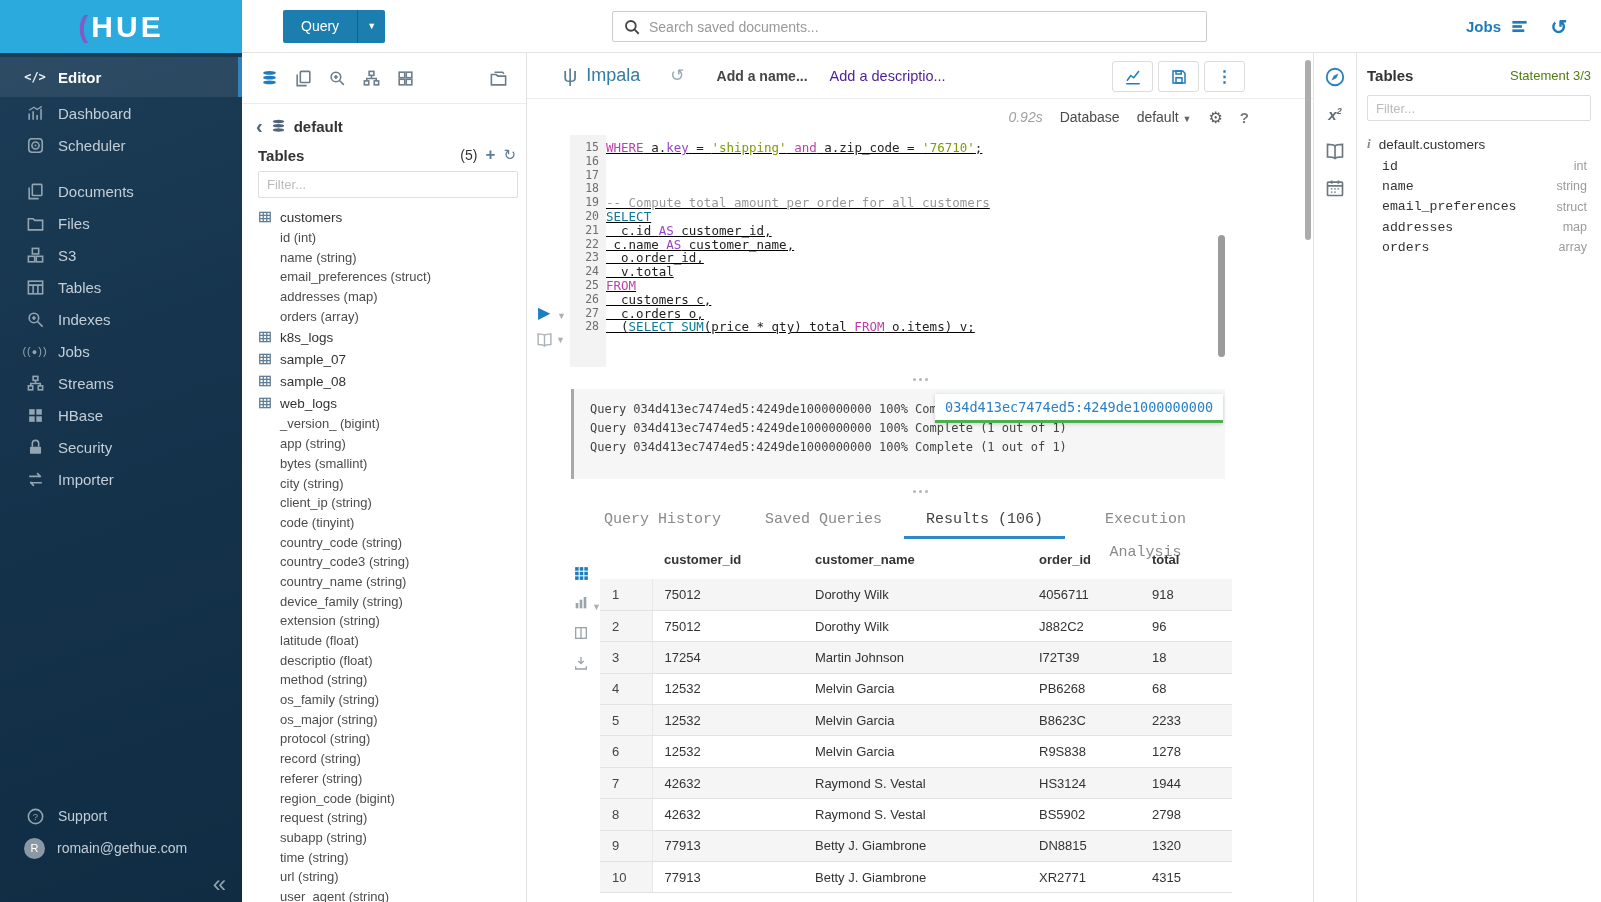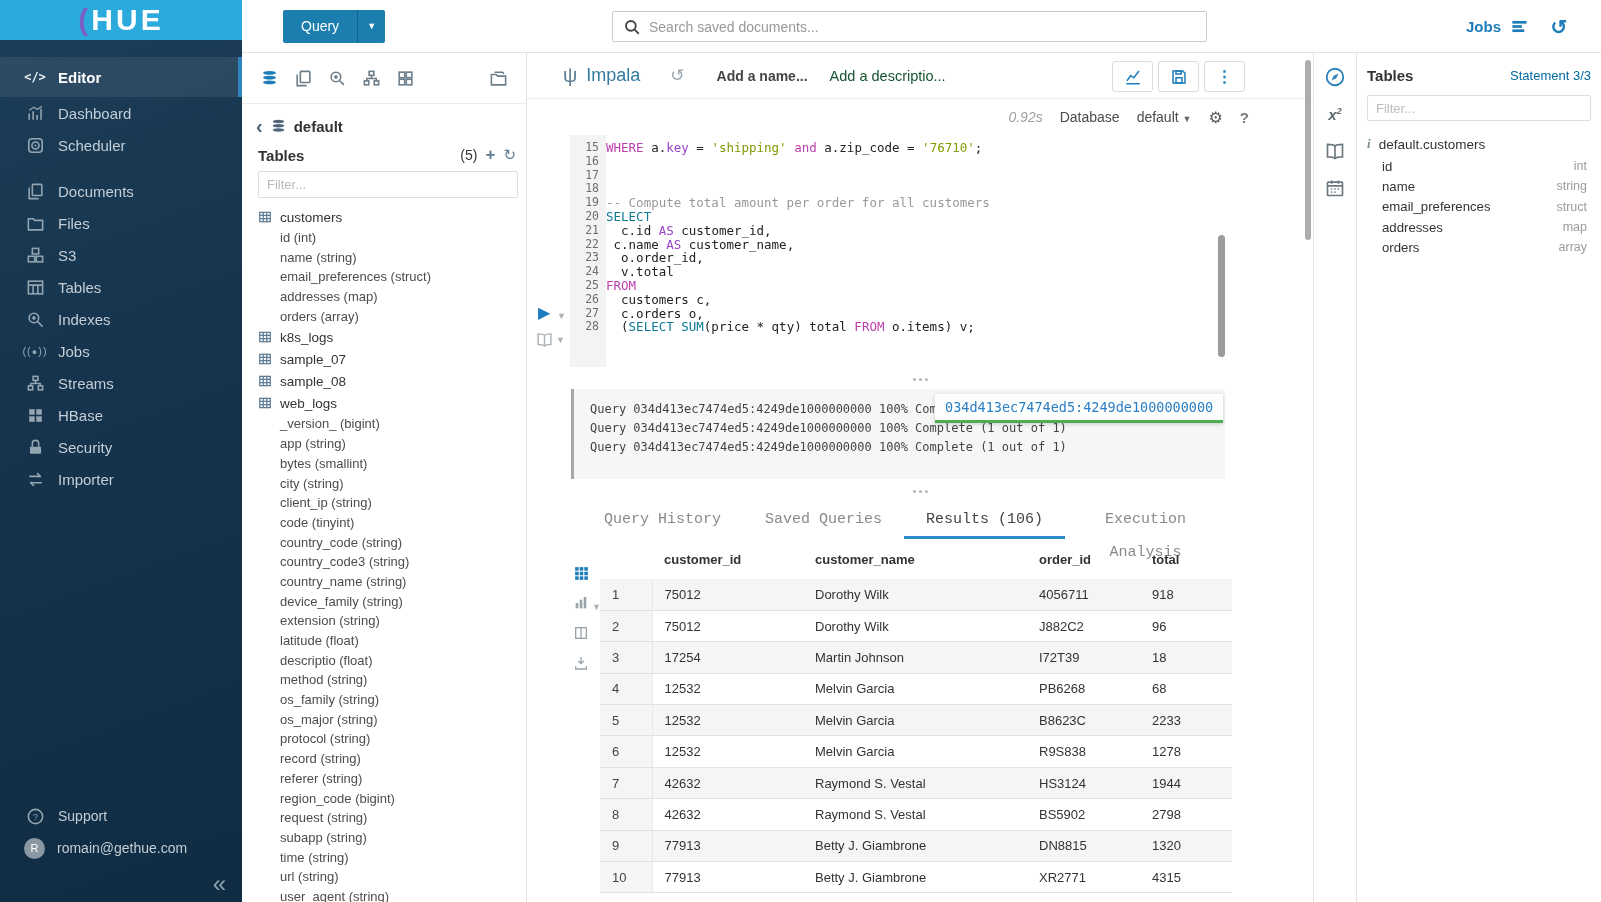--- a/index.html
+++ b/index.html
@@ -3,21 +3,21 @@
 <meta charset="utf-8">
 <style>
   * { margin:0; padding:0; box-sizing:border-box; }
   html,body { width:1601px; height:902px; overflow:hidden; background:#fff;
               font-family:"Liberation Sans", sans-serif; }
   #app { position:relative; width:1601px; height:902px; background:#fff; }
 
   
   #sidebar { position:absolute; left:0; top:0; width:242px; height:902px;
              background:linear-gradient(160deg,#1d3e59 0%,#16344d 40%,#0f2c43 100%); }
-  #logo-band { position:absolute; left:0; top:0; width:242px; height:40px;
+  #logo-band { position:absolute; left:0; top:0; width:242px; height:53px;
                background:#2baadd; display:flex; align-items:center; justify-content:center; }
   .logo-text { color:#fff; font-size:30px; font-weight:bold; letter-spacing:3px; position:relative; }
   .logo-text .swirl { color:#7b5ec7; font-weight:bold; }
   #nav { position:absolute; left:0; top:57px; width:242px; }
   .nav-item { position:relative; display:flex; align-items:center; height:32px;
               padding-left:25px; color:#c3ced6; font-size:15px; cursor:pointer; }
   .nav-item.first { height:40px; }
   .nav-item.active { background:rgba(255,255,255,0.08); color:#fff; font-weight:bold; }
   .nav-item.active::after { content:""; position:absolute; right:0; top:0; bottom:0;
                             width:4px; background:#2e84bb; }
@@ -94,42 +94,42 @@
 
   
   #main { position:absolute; left:527px; top:53px; width:786px; height:849px; background:#fff; }
   #ed-header { position:absolute; left:0; top:0; width:100%; height:46px;
                border-bottom:1px solid #ededed; display:flex; align-items:center; }
   #impala { display:flex; align-items:center; gap:9px; margin-left:36px; cursor:pointer; }
   #impala .psi { color:#5d7f92; font-size:20px; }
   #impala .ename { color:#337ba1; font-size:18px; }
   #ed-history { margin-left:30px; color:#9aa7b0; font-size:17px; cursor:pointer; }
   #ed-name { margin-left:32px; font-size:14px; font-weight:bold; color:#454545; cursor:text; }
-  #ed-desc { margin-left:22px; font-size:14.5px; color:#14532d; cursor:text;text-align:center; }
+  #ed-desc { margin-left:22px; font-size:14.5px; color:#4c1d95; cursor:text;text-align:center; }
   #hdr-btns { position:absolute; right:68px; top:8px; display:flex; gap:5px; }
   .hbtn { width:41px; height:31px; border:1px solid #dcdcdc; border-radius:3px; background:#fff;
           color:#1d7dbb; display:flex; align-items:center; justify-content:center; cursor:pointer; }
   .hbtn .nicon { width:18px; height:18px; display:inline-flex; }
   .hbtn.more { font-size:16px; font-weight:bold; }
 
   #ed-toolbar { position:absolute; left:0; top:46px; width:100%; height:36px; display:flex;
                 align-items:center; justify-content:flex-end; padding-right:64px; gap:17px; }
   #exec-time { color:#a0a0a0; font-size:14px;font-style:italic; }
   #db-label { color:#4a4a4a; font-size:14px; }
   #db-value { color:#4a4a4a; font-size:14px; cursor:pointer; }
   #db-value .caret { font-size:9px; color:#666; }
   #gear { color:#5b5b5b; font-size:16px; cursor:pointer; }
   #help-q { color:#7a7a7a; font-size:15px; font-weight:bold; cursor:pointer; }
 
   #code-area { position:absolute; left:0; top:82px; width:100%; height:232px; overflow:hidden; }
   #code-gutter { position:absolute; left:43px; top:0; width:36px; height:100%;
                  background:#f3f3f3; padding-top:6px; }
   .gnum { height:13.8px; line-height:13.8px; text-align:right; padding-right:7px;
           font-family:"DejaVu Sans Mono",monospace; font-size:11.5px; color:#6e6e6e; }
-  #code-lines { position:absolute; left:79px; top:6px; right:40px; }
+  #code-lines { position:absolute; left:79px; top:6px; right:40px;text-decoration:underline; }
   .cline { height:13.8px; line-height:13.8px; font-family:"DejaVu Sans Mono",monospace;
            font-size:12.5px; white-space:pre; color:#222; }
   .tk-k { color:#bd3fae; } .tk-v { color:#9944c8; } .tk-f { color:#0e7a95; }
   .tk-s { color:#7d9c00; } .tk-c { color:#999; } .tk-p { color:#222; }
   #play-btn { position:absolute; left:11px; top:170px; color:#1f7ec0; font-size:16px;
               line-height:16px; cursor:pointer; }
   #play-caret { position:absolute; left:30px; top:176px; color:#b0b0b0; font-size:9px; cursor:pointer; }
   #book-btn { position:absolute; left:9px; top:196px; color:#aab2b8; cursor:pointer;
               display:flex; align-items:center; gap:3px; }
   #book-btn .nicon { width:17px; height:17px; display:inline-flex; }
@@ -186,31 +186,31 @@
   .rsicon { width:22px; height:22px; color:#6b7880; display:inline-flex; align-items:center;
             justify-content:center; cursor:pointer; font-size:15px; }
   .rsicon.active { color:#2b82b8; }
   .rsicon.sup { font-weight:bold; color:#5f6b73; font-size:15px; font-style:italic; }
 
   
   #rpanel { position:absolute; left:1356px; top:53px; width:245px; height:849px;
             border-left:1px solid #e4e4e4; background:#fff; padding:10px 10px 0 10px; }
   #rp-head { display:flex; align-items:center; height:24px; }
   #rp-title { font-size:15px; font-weight:bold; color:#333; }
-  #rp-statement { margin-left:auto; font-size:13px; color:#0369a1; }
+  #rp-statement { margin-left:auto; font-size:13px; color:#4d7c0f; }
   #rp-filter { width:100%; height:26px; border:1px solid #ddd; border-radius:2px;
                margin-top:8px; font-size:13px; padding:0 8px; color:#333; outline:none; }
   #rp-filter::placeholder { color:#bbb; }
   #rp-tname { display:flex; align-items:center; gap:8px; margin-top:13px; height:20px; }
   #rp-tname .iico { font-family:"Liberation Serif",serif; font-style:italic; font-weight:bold;
                     color:#7d8d98; font-size:13px; }
   #rp-tname .tname { font-size:13.5px; color:#333; cursor:pointer; }
   #rp-cols { margin-top:2px; padding-left:15px; }
   .rp-col { display:flex; align-items:center; height:20.3px; }
-  .rp-col .cname { font-size:13.2px; color:#333; cursor:pointer; }
+  .rp-col .cname { font-size:13.2px; color:#333; cursor:pointer;font-family:Liberation Mono, monospace; }
   .rp-col .ctype { margin-left:auto; font-size:12.5px; color:#9b9b9b; padding-right:4px; }
 </style>
 </head>
 <body>
 
 <div id="app">
 
   <div id="sidebar">
     <div id="logo-band">
       <span class="logo-text"><span class="swirl">(</span><span>HUE</span></span>

